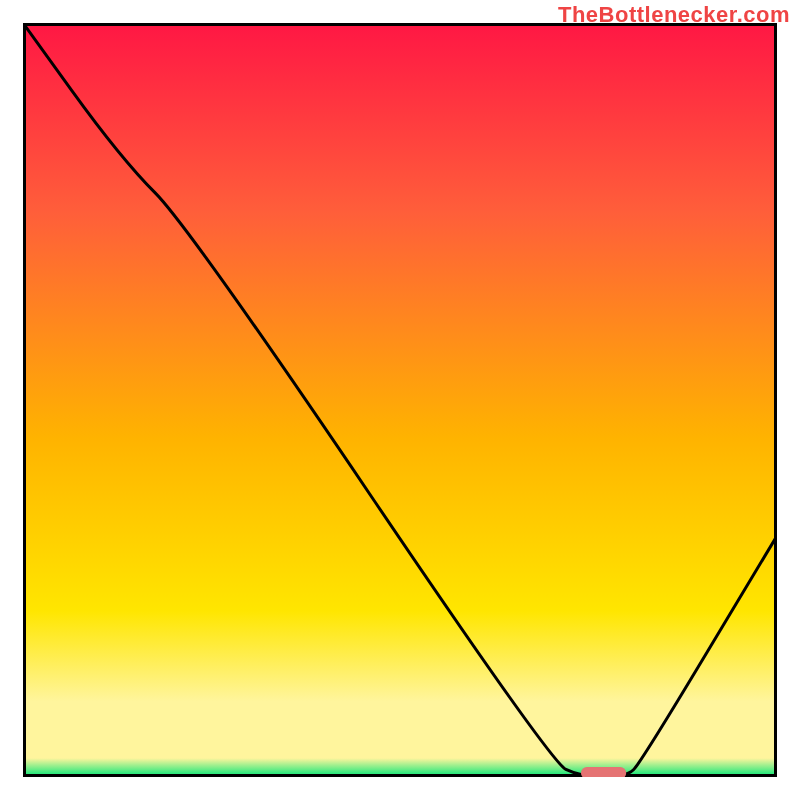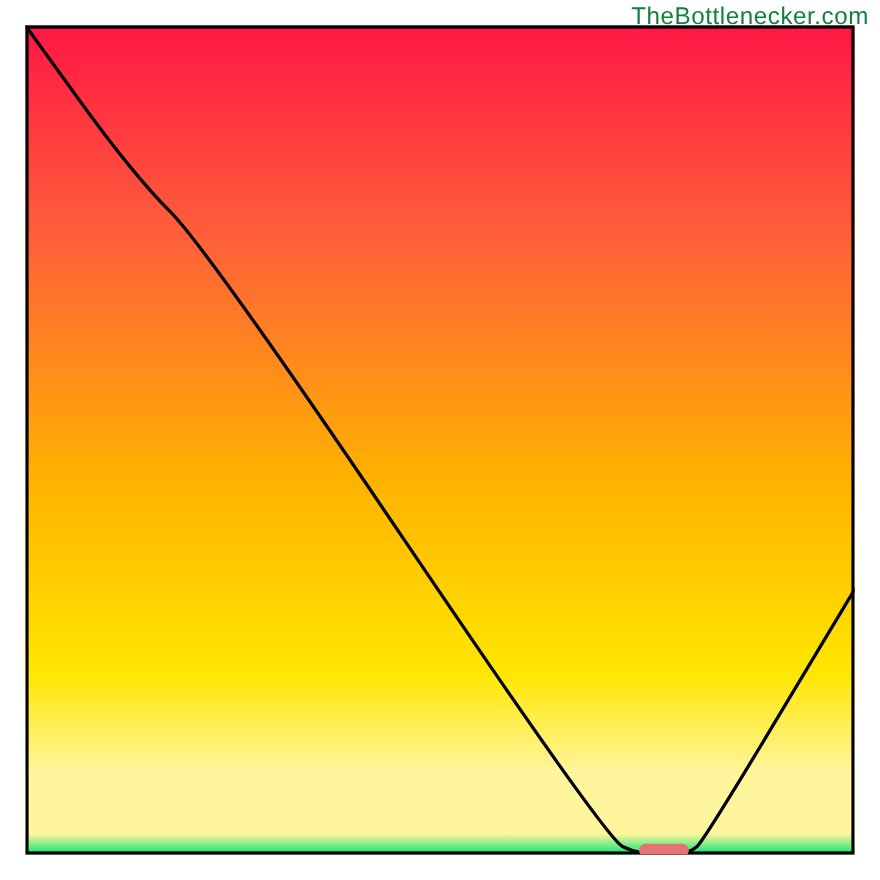--- a/index.html
+++ b/index.html
@@ -15,22 +15,22 @@
     position: relative;
     width: 800px;
     height: 800px;
     background: #ffffff;
   }
   .attribution {
     position: absolute;
     top: 2px;
     right: 10px;
     font-size: 22px;
-    font-weight: 400;
-    color: #15803d;
+    font-weight: 700;
+    color: #ef4444;
     letter-spacing: 0.5px;
     user-select: none;
   }
   .plot {
     position: absolute;
     left: 23px;
     top: 23px;
     width: 754px;
     height: 754px;
     box-sizing: border-box;

